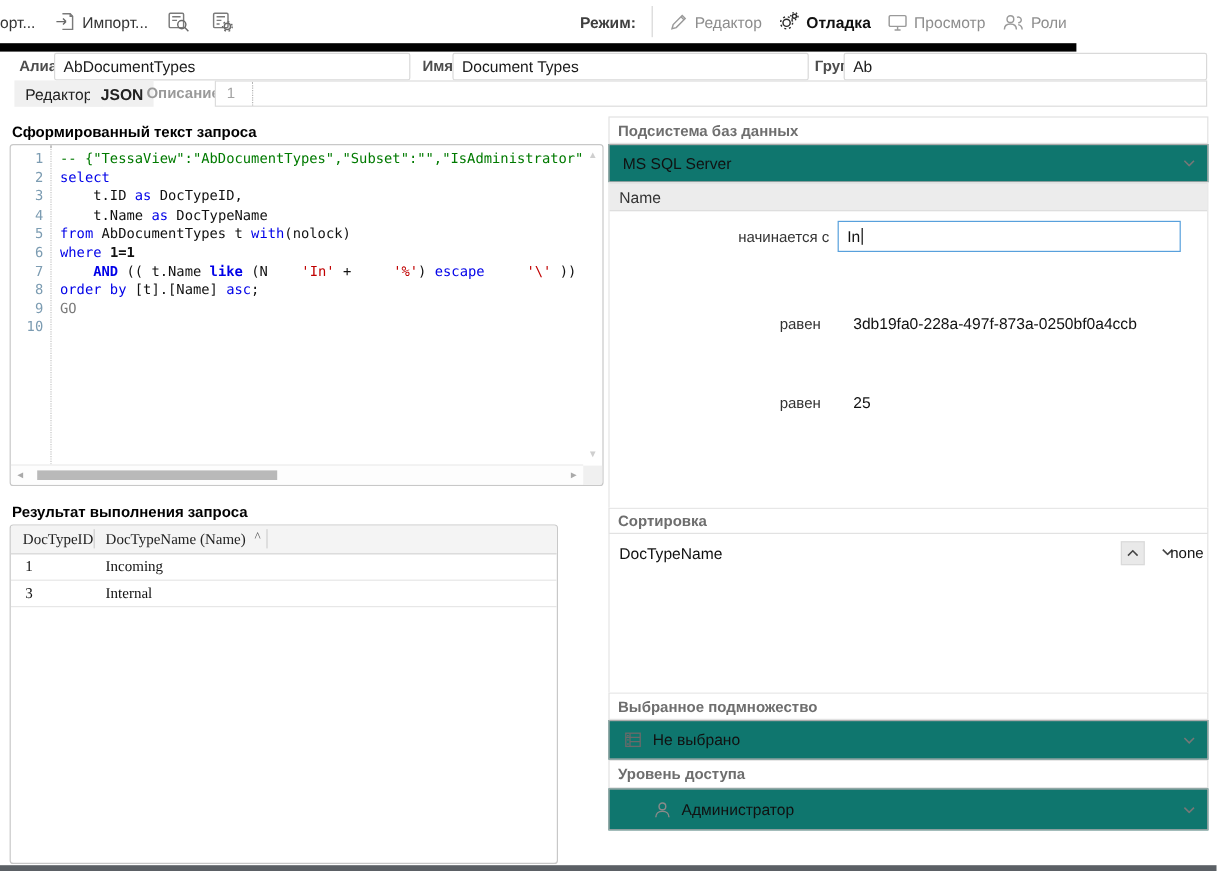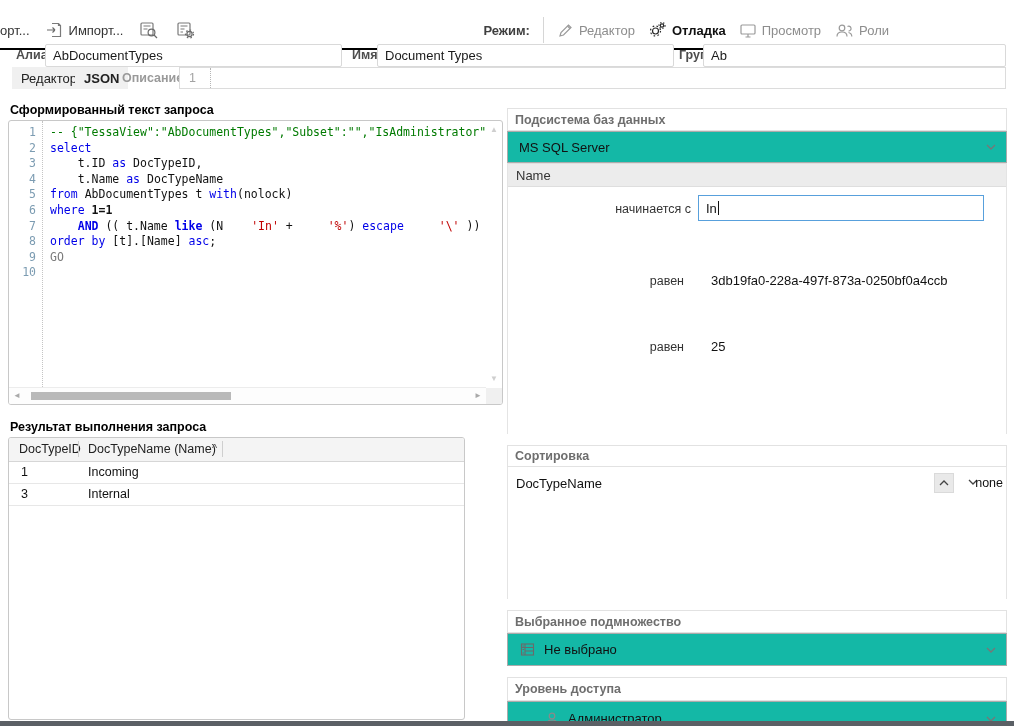--- a/index.html
+++ b/index.html
@@ -1,20 +1,20 @@
 <!DOCTYPE html>
 <html><head>
 <meta charset="utf-8">
 <style>
   html,body{margin:0;padding:0;background:#fff;}
   .app{position:relative;width:1014px;height:726px;background:#fff;overflow:hidden;
        font-family:"Liberation Sans",sans-serif;-webkit-font-smoothing:antialiased;}
 
   
-  .toolbar{position:absolute;left:0;top:12px;width:897px;height:36px;border-bottom:2px solid #000000;background:#fff;}
+  .toolbar{position:absolute;left:0;top:0;width:897px;height:36px;border-bottom:7px solid #000000;background:#fff;}
   .tb-left{position:absolute;left:0;top:0;height:36px;display:flex;align-items:center;gap:15px;}
   .tb-btn{display:flex;align-items:center;gap:6px;font-size:13px;color:#333;cursor:default;}
   .tb-right{position:absolute;right:8px;top:0;height:36px;display:flex;align-items:center;gap:13px;}
   .mode-label{font-size:13px;font-weight:bold;color:#3f3f3f;}
   .vsep{width:1px;height:26px;background:#d6d6d6;}
   .mode{display:flex;align-items:center;gap:5px;font-size:13px;color:#8d8d8d;}
   .mode.active{color:#111;font-weight:bold;}
   svg.ic{display:block;}
 
   
@@ -50,33 +50,33 @@
   .vscroll{position:absolute;right:0;top:0;bottom:17px;width:16px;display:flex;flex-direction:column;
            justify-content:space-between;align-items:center;padding:4px 0;box-sizing:border-box;
            color:#cfcfcf;font-size:8px;}
   .hscroll{position:absolute;left:0;bottom:0;height:16px;right:16px;border-top:1px solid #ececec;background:#fdfdfd;}
   .hthumb{position:absolute;left:22px;top:4px;width:200px;height:8px;background:#b9b9b9;}
   .harrow{position:absolute;top:3px;color:#a9a9a9;font-size:8px;}
   .corner{position:absolute;right:0;bottom:0;width:16px;height:16px;background:#f0f0f0;}
 
   
   .rtable{position:absolute;left:8px;top:437px;width:457px;height:283px;border:1px solid #c8c8c8;
-          border-radius:3px;box-sizing:border-box;background:#fff;overflow:hidden;}
+          border-radius:3px;box-sizing:border-box;background:#fff;overflow:hidden;font-family:Liberation Serif, serif;}
   .thead{position:relative;height:23px;background:#f4f4f4;border-bottom:1px solid #d6d6d6;
          font-size:12.5px;color:#222;}
   .thead span{position:absolute;top:4px;}
   .th-div{position:absolute;top:3px;width:1px;height:16px;background:#cfcfcf;}
   .trow{position:relative;height:21px;border-bottom:1px solid #e7e7e7;font-size:12.5px;color:#111;}
   .trow span{position:absolute;top:3px;}
 
   
   .rcol{position:absolute;left:507px;top:97px;width:500px;display:flex;flex-direction:column;}
   .band{flex:none;height:23px;border:1px solid #e2e2e2;background:#fff;display:flex;align-items:center;
-        padding-left:7px;box-sizing:border-box;font-size:12.5px;font-weight:bold;color:#6e6e6e;margin-top:11px;}
-  .dropdown{flex:none;background:#14b8a6;border:1px solid #ababab;display:flex;align-items:center;
+        padding-left:7px;box-sizing:border-box;font-size:12.5px;font-weight:bold;color:#6e6e6e;}
+  .dropdown{flex:none;background:#0f766e;border:1px solid #ababab;display:flex;align-items:center;
             gap:8px;padding:0 11px;font-size:13px;color:#111;box-sizing:border-box;position:relative;}
   .dd-chev{position:absolute;right:10px;top:50%;margin-top:-3px;}
   .panel{flex:none;position:relative;border-left:1px solid #e4e4e4;border-right:1px solid #e4e4e4;
          background:#fff;box-sizing:border-box;}
   .subband{position:absolute;left:0;right:0;height:24px;background:#ececec;border-top:1px solid #dedede;
            border-bottom:1px solid #dedede;display:flex;align-items:center;padding-left:8px;
            box-sizing:border-box;font-size:13px;color:#333;font-weight:normal;}
   .op{position:absolute;text-align:right;font-size:12.5px;color:#333;}
   .pval{position:absolute;font-size:13px;color:#111;}
   .focus-input{position:absolute;left:190px;top:32px;width:286px;height:26px;border:1px solid #58a0dc;

